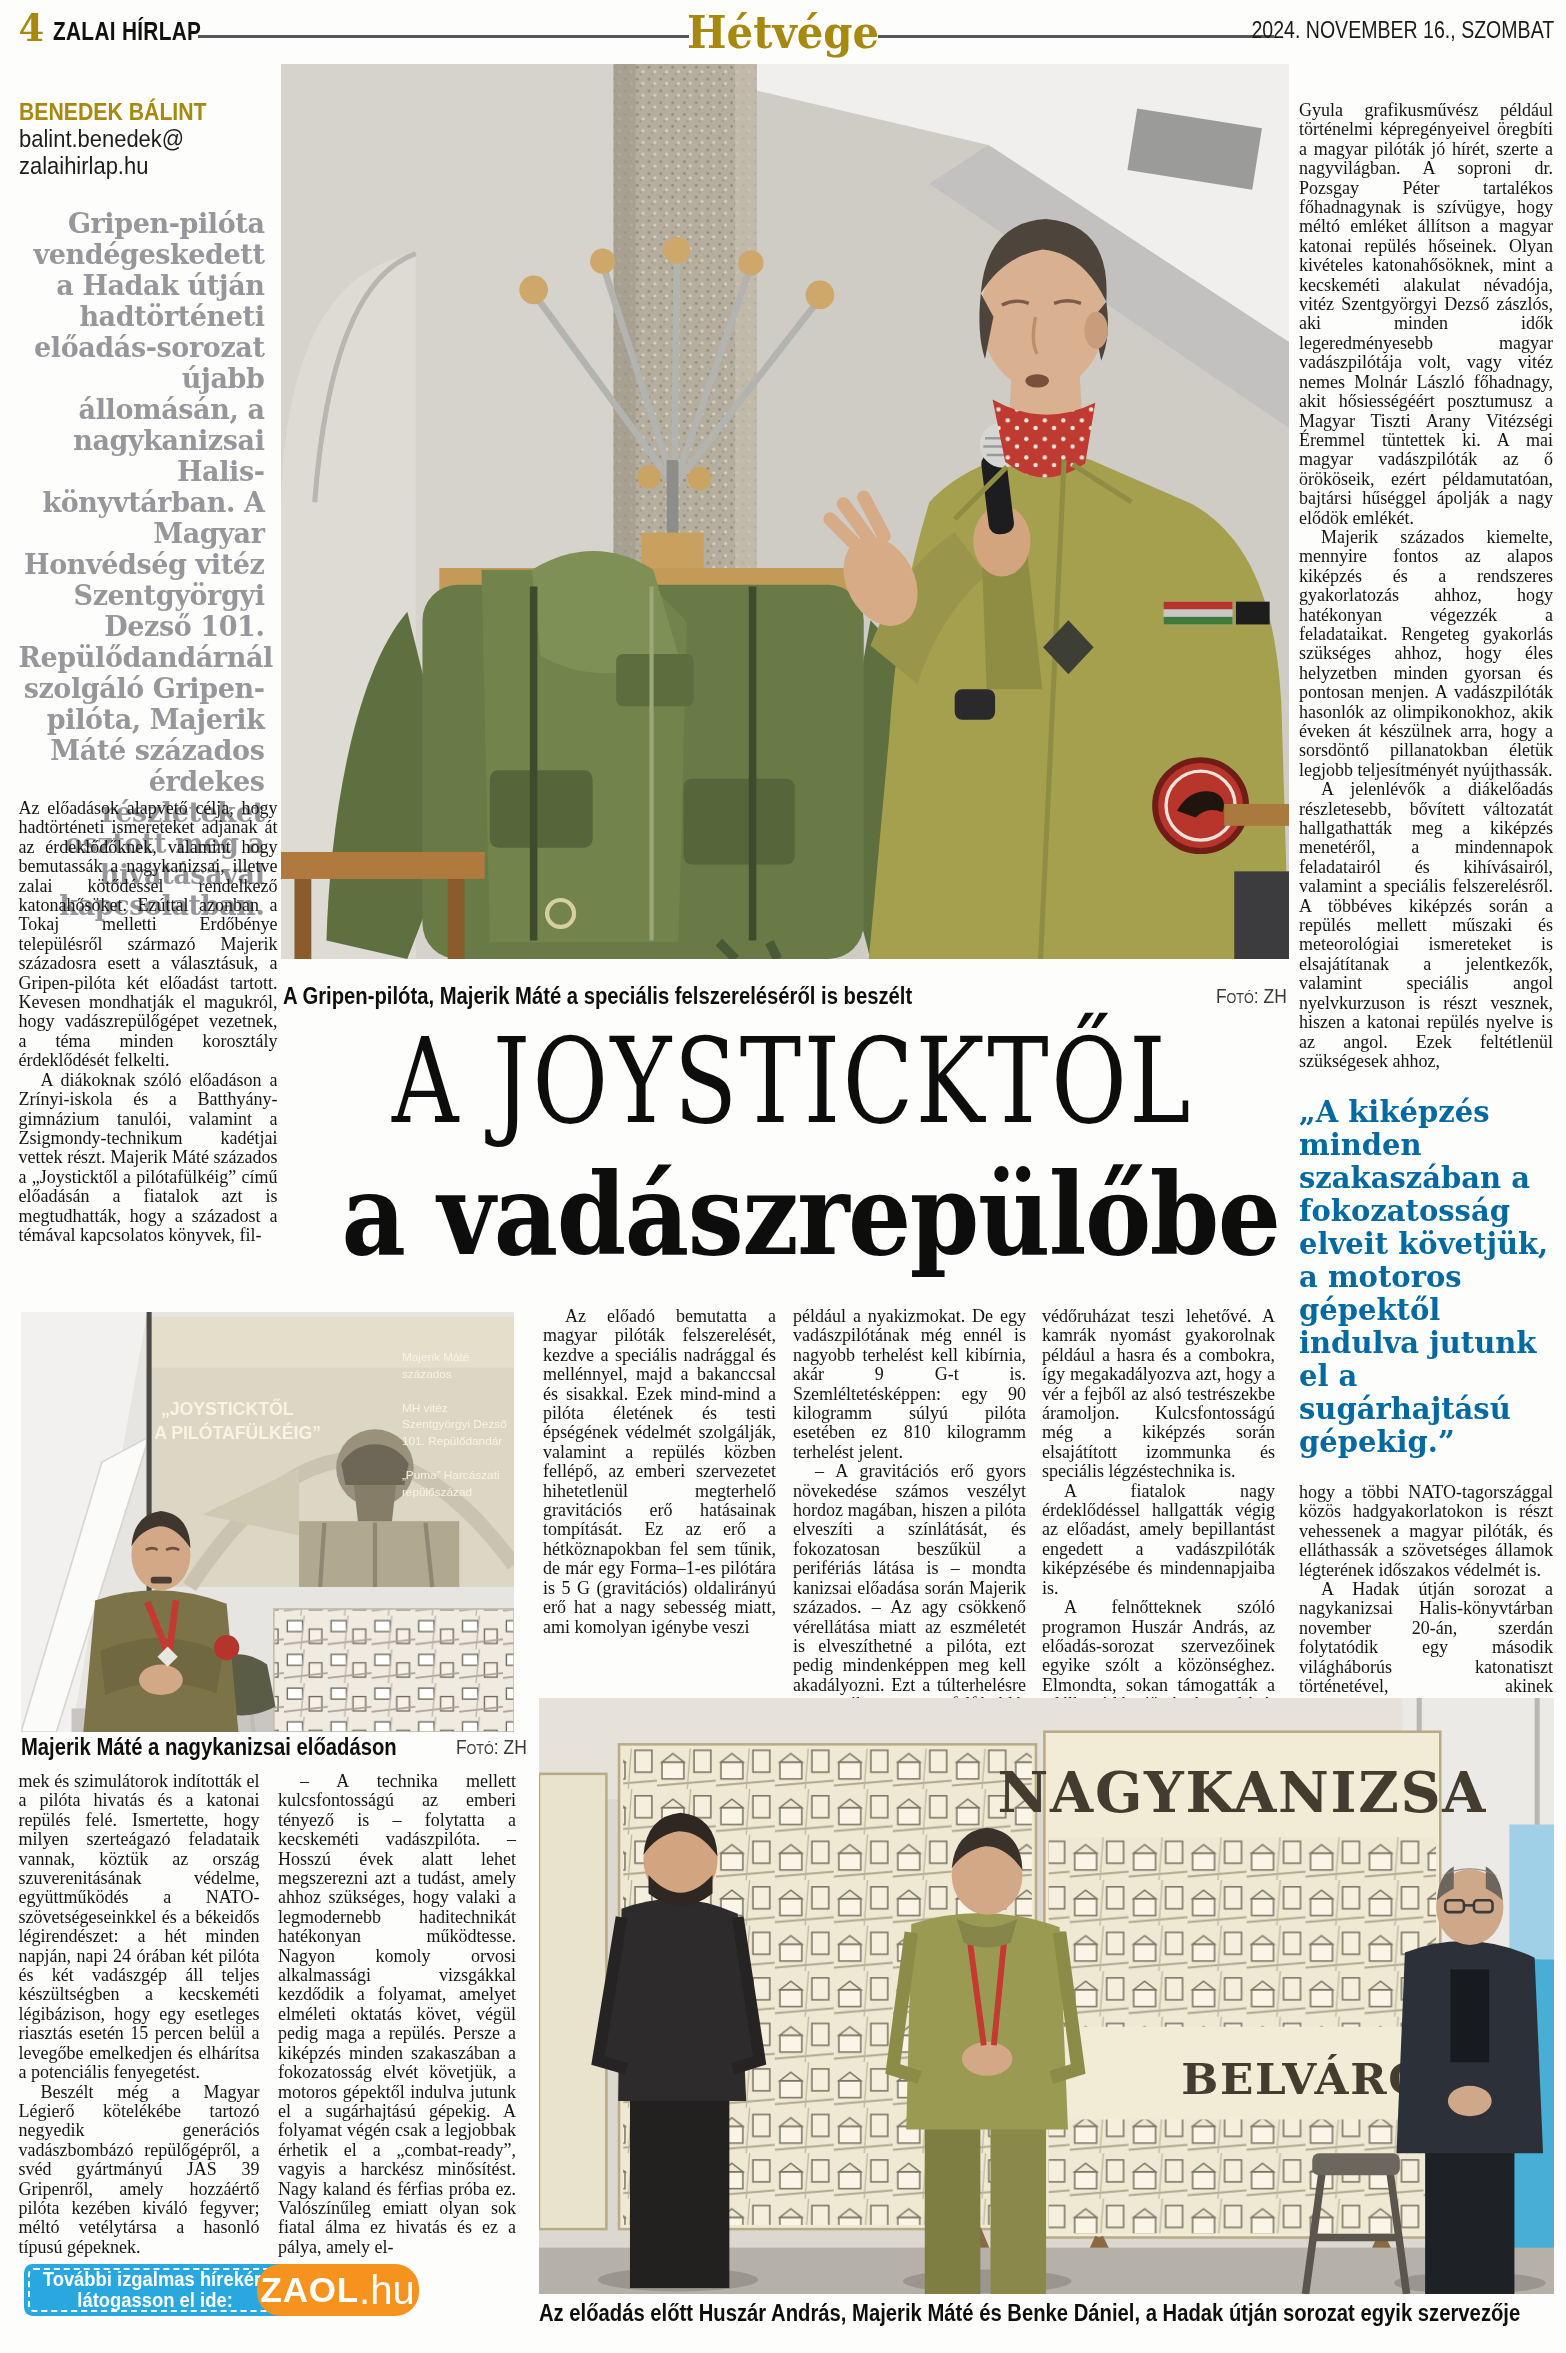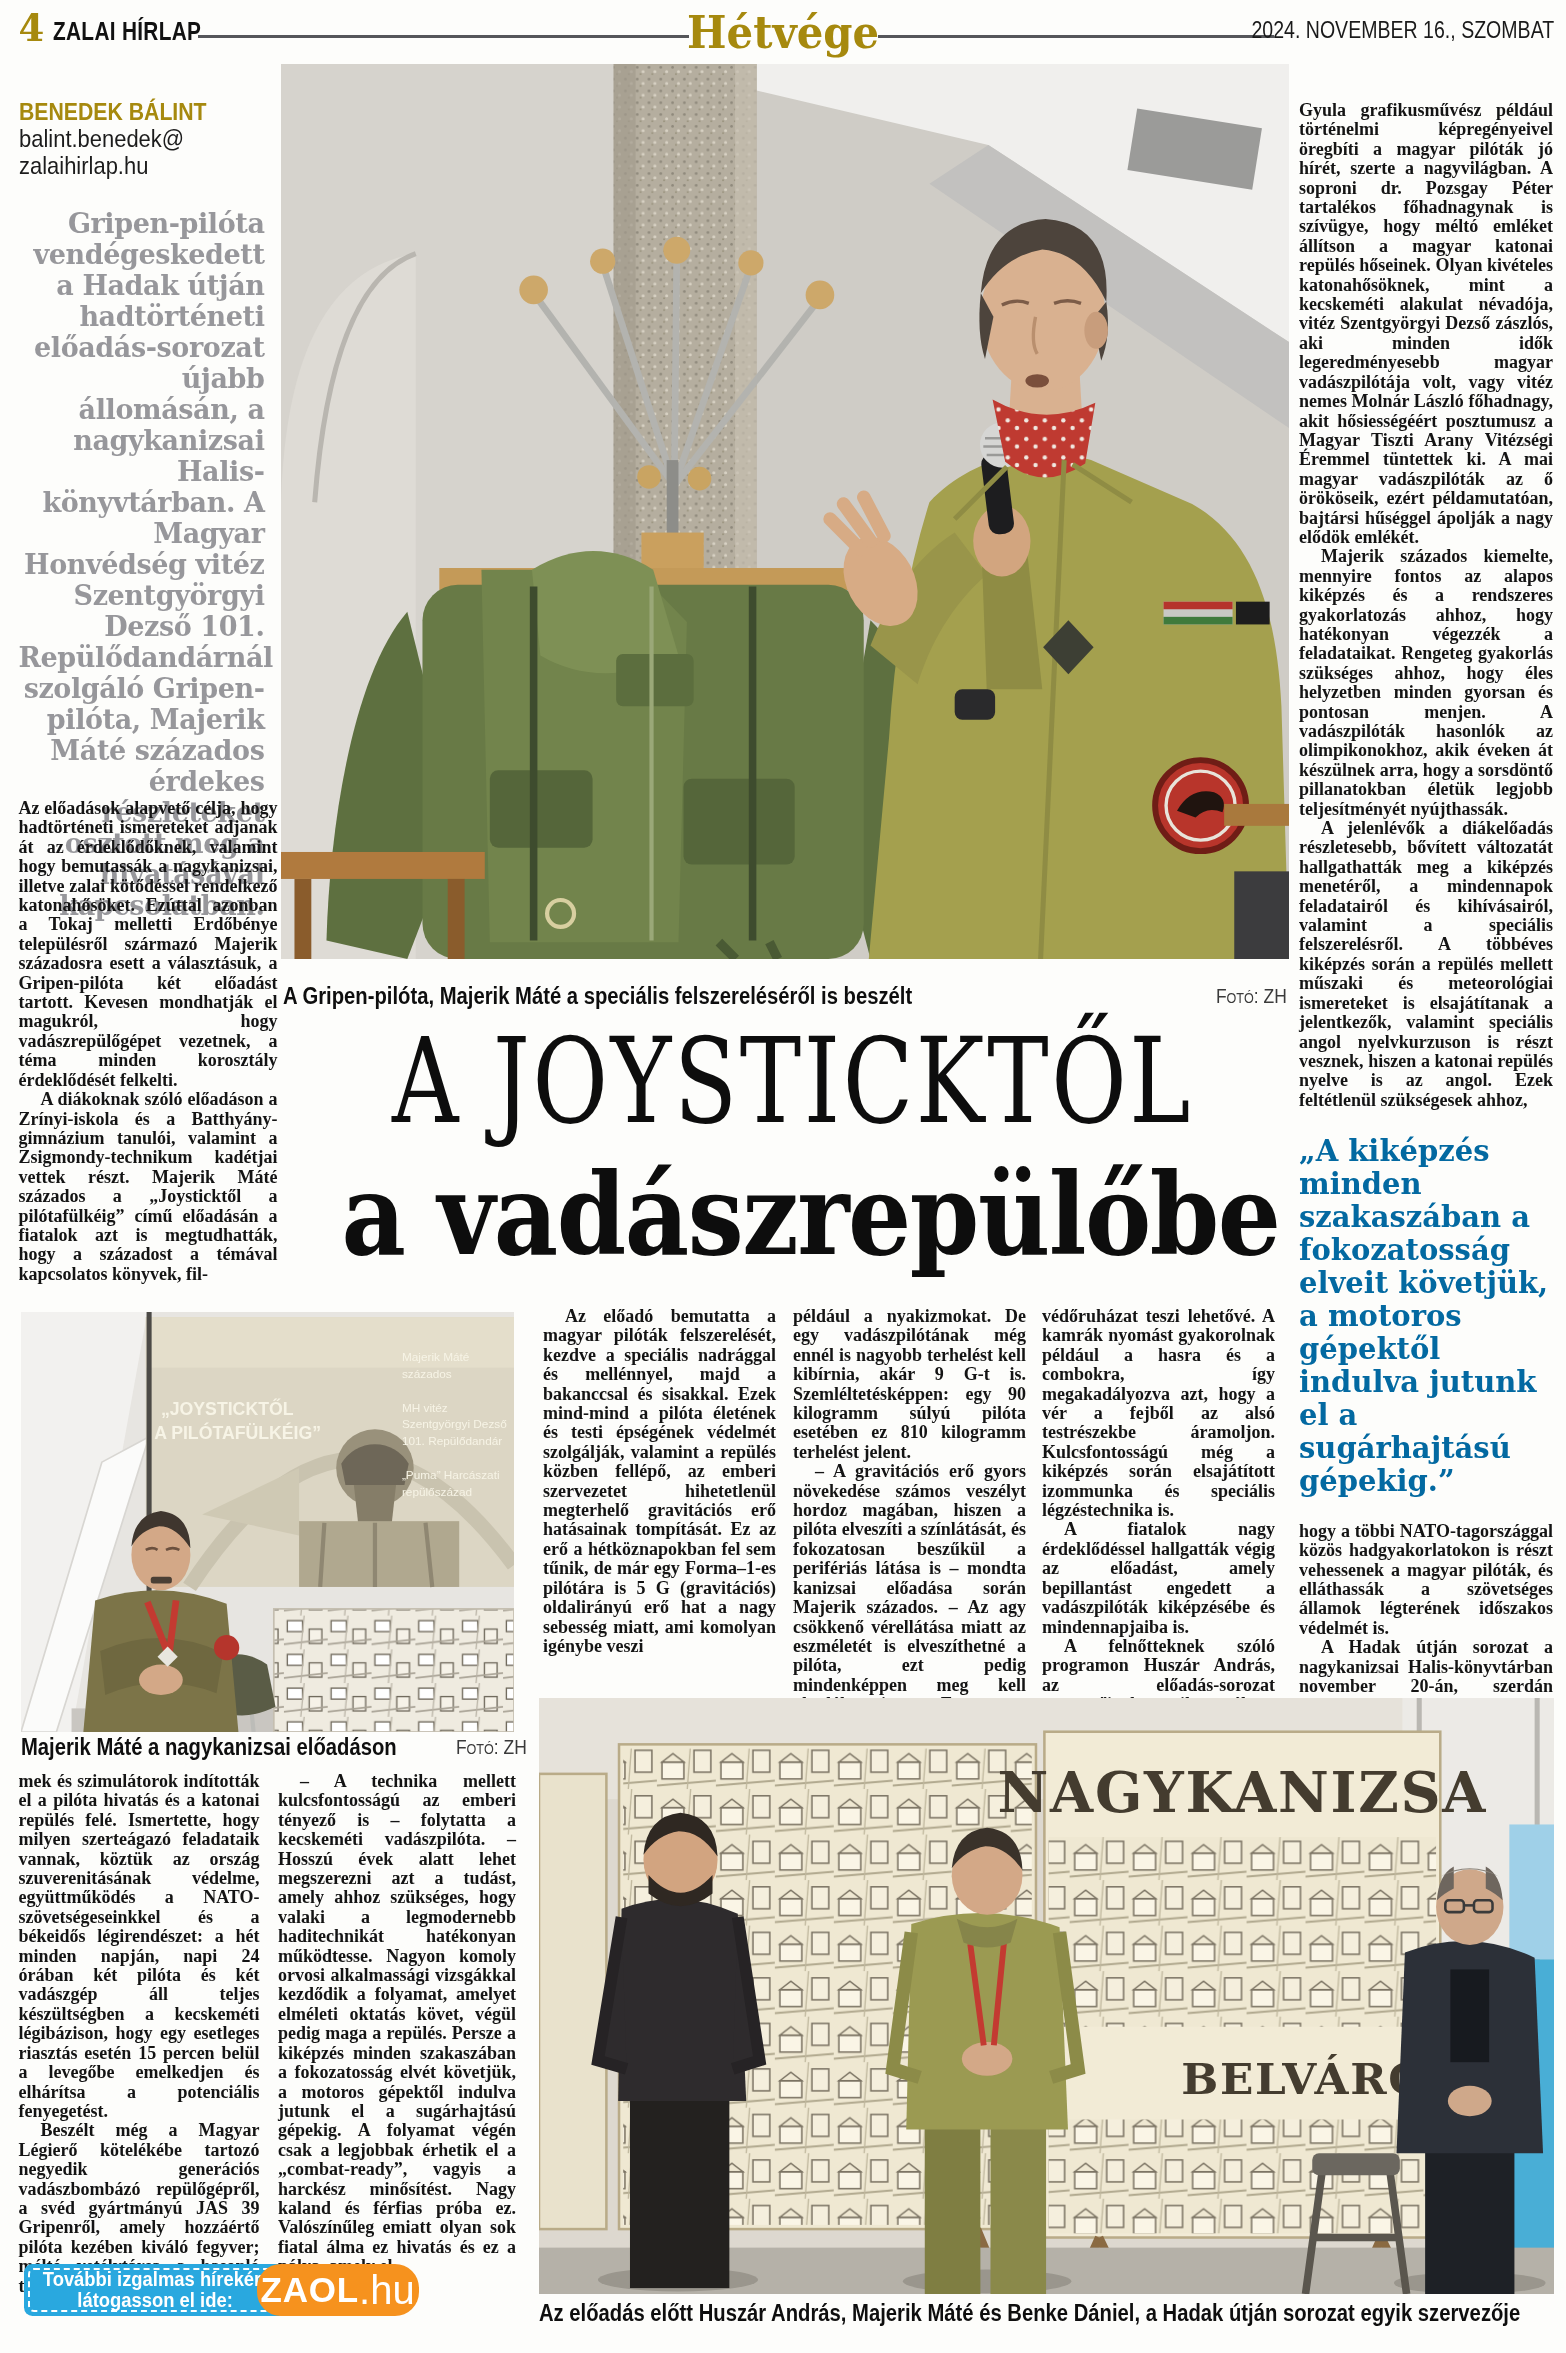--- a/index.html
+++ b/index.html
@@ -16,21 +16,21 @@
   .dateline{font-family:"Liberation Sans",sans-serif;font-weight:400;font-size:23px;color:#1a1a1a;
             transform:scaleX(.85);transform-origin:100% 50%;white-space:nowrap;}
   
   .byl-author{font-family:"Liberation Sans",sans-serif;font-weight:700;font-size:23.6px;line-height:26px;color:#a6890e;
               transform:scaleX(.9);transform-origin:0 50%;white-space:nowrap;}
   .byl-mail{font-family:"Liberation Sans",sans-serif;font-weight:400;font-size:24.4px;line-height:27px;color:#1c1c1c;
             transform:scaleX(.9);transform-origin:0 50%;white-space:nowrap;}
   .lead{font-family:"DejaVu Serif",serif;font-weight:700;font-size:27px;line-height:31px;color:#97979b;
         text-align:right;letter-spacing:-0.4px;}
   
-  .body p{margin:0;text-align:justify;font-size:18px;line-height:19.4px;hyphens:auto;font-weight:bold;-webkit-hyphens:auto;}
+  .body p{margin:0;text-align:justify;font-size:18px;line-height:19.4px;hyphens:auto;-webkit-hyphens:auto;}
   .body p.ind{text-indent:22px;}
   
   .cap-row{display:flex;justify-content:space-between;align-items:flex-end;}
   .cap{font-family:"Liberation Sans",sans-serif;font-weight:700;font-size:23px;line-height:25px;color:#0e0e0e;
        transform:scaleX(.88);transform-origin:0 100%;white-space:nowrap;}
   .credit{font-family:"Liberation Sans",sans-serif;font-weight:400;font-size:19.4px;line-height:25px;color:#3a3a3a;
           font-variant:small-caps;transform:scaleX(.9);transform-origin:100% 100%;white-space:nowrap;}
   
   .hl1{font-family:"DejaVu Serif",serif;font-weight:400;font-size:118px;line-height:126px;color:#0d0d0d;
        text-align:center;transform:scaleX(.78);transform-origin:50% 50%;white-space:nowrap;letter-spacing:3.4px;}

